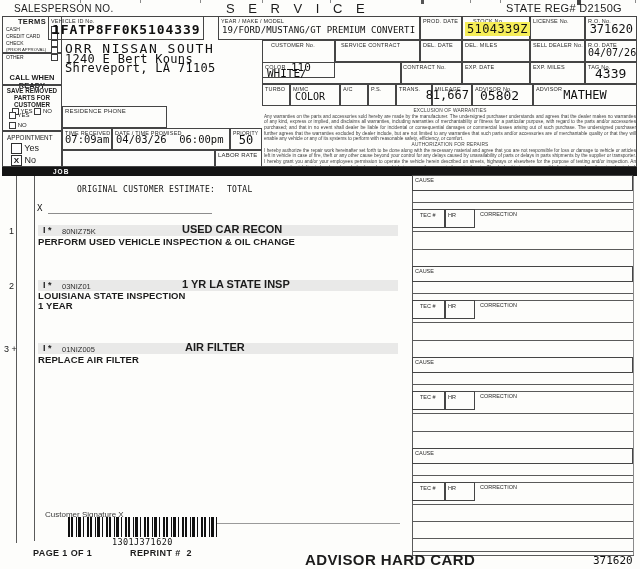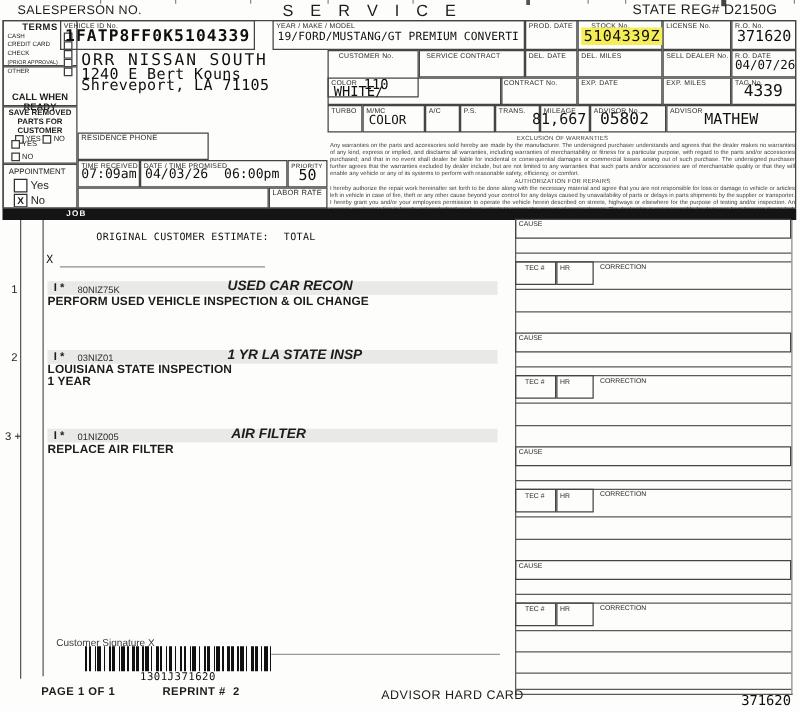--- a/index.html
+++ b/index.html
@@ -13,21 +13,21 @@
   .band{position:absolute;height:11px;background:#e9e9e8;}
   .cbs{display:inline-block;width:5px;height:5px;border:1px solid #3c3c3c;box-sizing:content-box;vertical-align:middle;background:#fff;}
   .cbl{display:inline-block;width:9px;height:9px;border:1px solid #2f2f2f;font-size:8px;font-weight:bold;line-height:9px;text-align:center;vertical-align:middle;background:#fff;}
   .trow{display:flex;justify-content:space-between;align-items:center;padding:0 3px;font-size:5px;line-height:6.3px;color:#222;}
   .ctr{text-align:center;}
   .fineprint{position:absolute;left:264px;top:107px;width:620px;transform:scale(0.6);transform-origin:0 0;color:#3d3d3d;}
   .fp-title{text-align:center;font-size:8px;letter-spacing:.3px;margin:1px 0;}
   .fp-text{font-size:7.8px;line-height:9.2px;text-align:justify;}
   .jobbar{position:absolute;left:2px;top:167px;width:635px;height:9px;background:#141414;}
   .jobbar span{position:absolute;left:51px;top:1px;color:#fff;font-size:6.5px;font-weight:bold;letter-spacing:1px;}
-  .jtitle{position:absolute;font-size:11px;font-weight:bold;font-style:italic;white-space:pre;}
+  .jtitle{position:absolute;font-size:11px;font-weight:bold;white-space:pre;}
   .jdesc{position:absolute;font-size:9.5px;font-weight:bold;white-space:pre;letter-spacing:.1px;}
   .jcode{position:absolute;font-size:7.5px;color:#2e2e2e;white-space:pre;}
   .jflag{position:absolute;font-size:9px;font-weight:bold;white-space:pre;}
   .jnum{position:absolute;font-size:9px;color:#222;white-space:pre;}
   .rp-lbl{position:absolute;font-size:5.5px;color:#2a2a2a;white-space:nowrap;}
   .barcode{position:absolute;left:68px;top:517px;width:149px;height:20px;background:repeating-linear-gradient(90deg,#101010 0 2px,#fbfbfb 2px 3px,#101010 3px 5px,#fbfbfb 5px 8px,#101010 8px 9px,#fbfbfb 9px 10px,#101010 10px 13px,#fbfbfb 13px 15px,#101010 15px 16px,#fbfbfb 16px 19px);}
   .tick{position:absolute;top:0;height:3px;width:1px;background:#8a8a8a;}
 </style>
 </head>
 <body>
@@ -321,16 +321,16 @@
   <div class="hline" style="left:412px;top:521px;width:221px"></div>
   <div class="hline" style="left:412px;top:538px;width:221px"></div>
   <div class="hline" style="left:412px;top:551px;width:221px"></div>
 
   <span class="abs" style="left:45px;top:510px;font-size:8px;color:#3a3a3a">Customer Signature  X</span>
   <div class="hline" style="left:133px;top:523px;width:267px;background:#9a9a9a"></div>
   <div class="barcode"></div>
   <span class="val" style="left:112px;top:537px;font-size:8.5px;letter-spacing:.4px">1301J371620</span>
   <span class="abs" style="left:33px;top:548px;font-size:9px;font-weight:bold;letter-spacing:.4px">PAGE 1  OF 1</span>
   <span class="abs" style="left:130px;top:548px;font-size:9px;font-weight:bold;letter-spacing:.4px;white-space:pre">REPRINT #  2</span>
-  <span class="abs" style="left:305px;top:551px;font-size:10px;font-weight:normal;letter-spacing:.4px">ADVISOR HARD CARD</span>
+  <span class="abs" style="left:305px;top:551px;font-size:15px;font-weight:bold;letter-spacing:.4px">ADVISOR HARD CARD</span>
   <span class="val" style="left:593px;top:554px;font-size:11px">371620</span>
 
 </div>
 
 </body></html>

